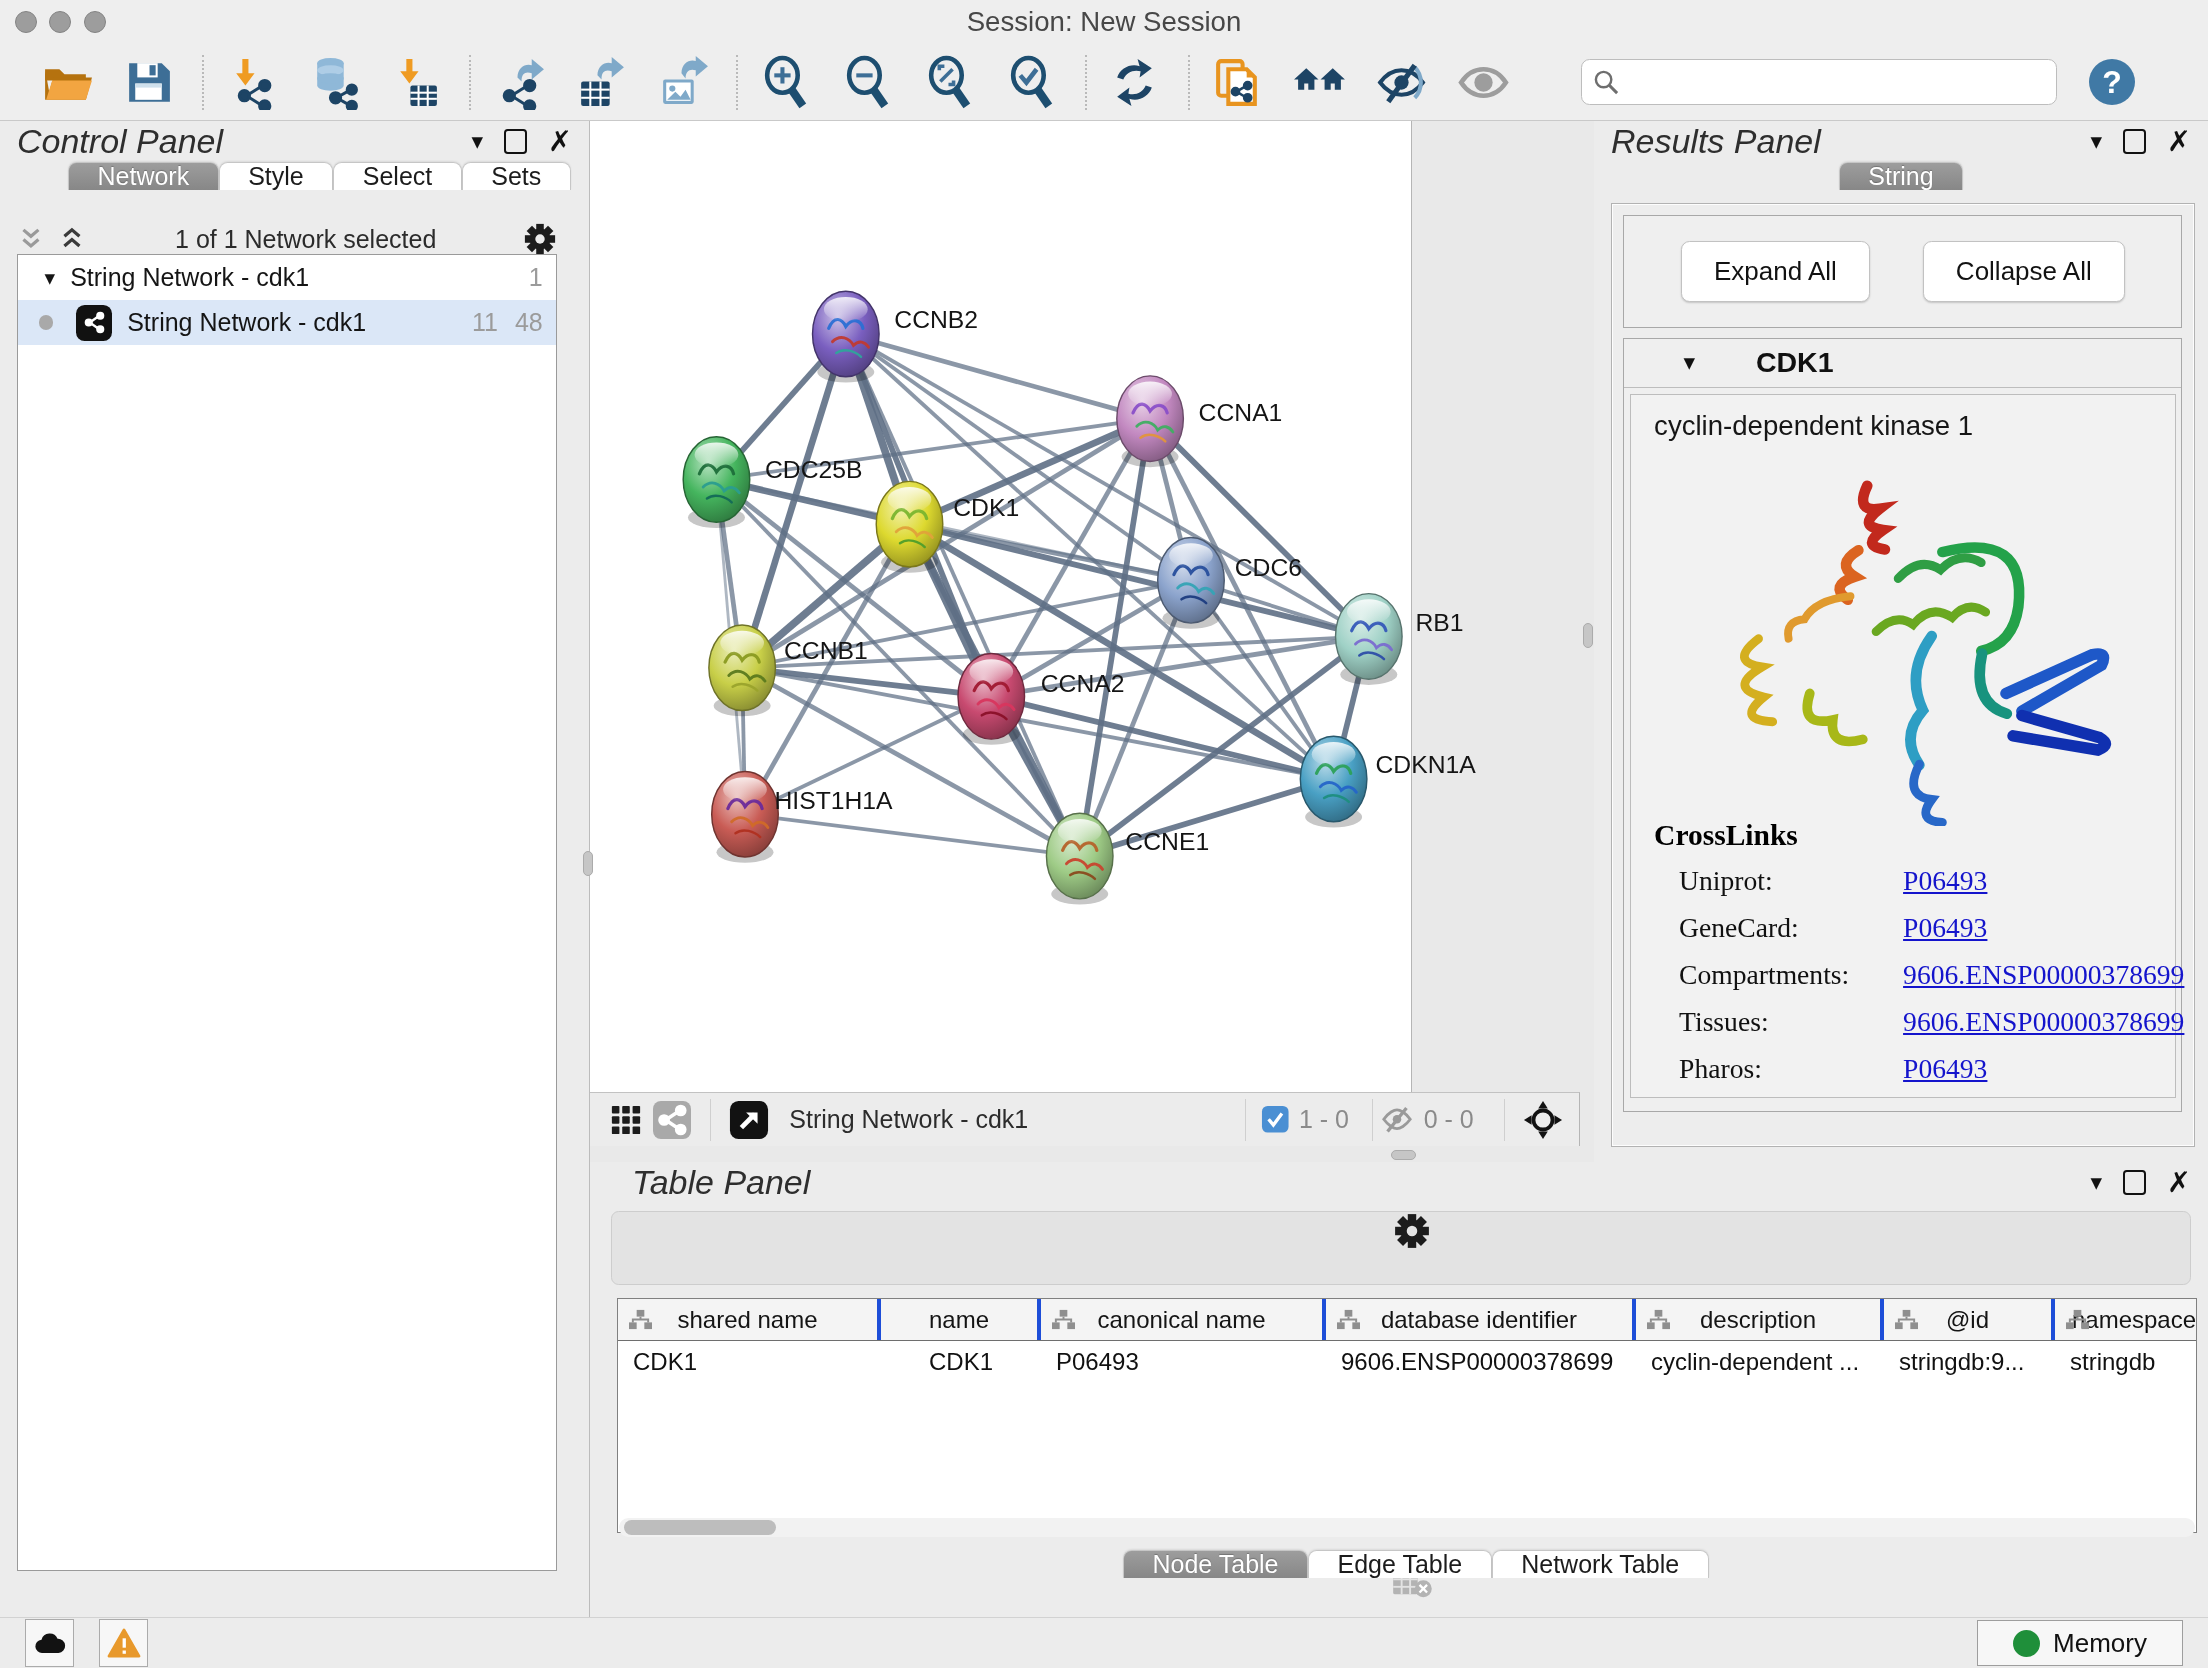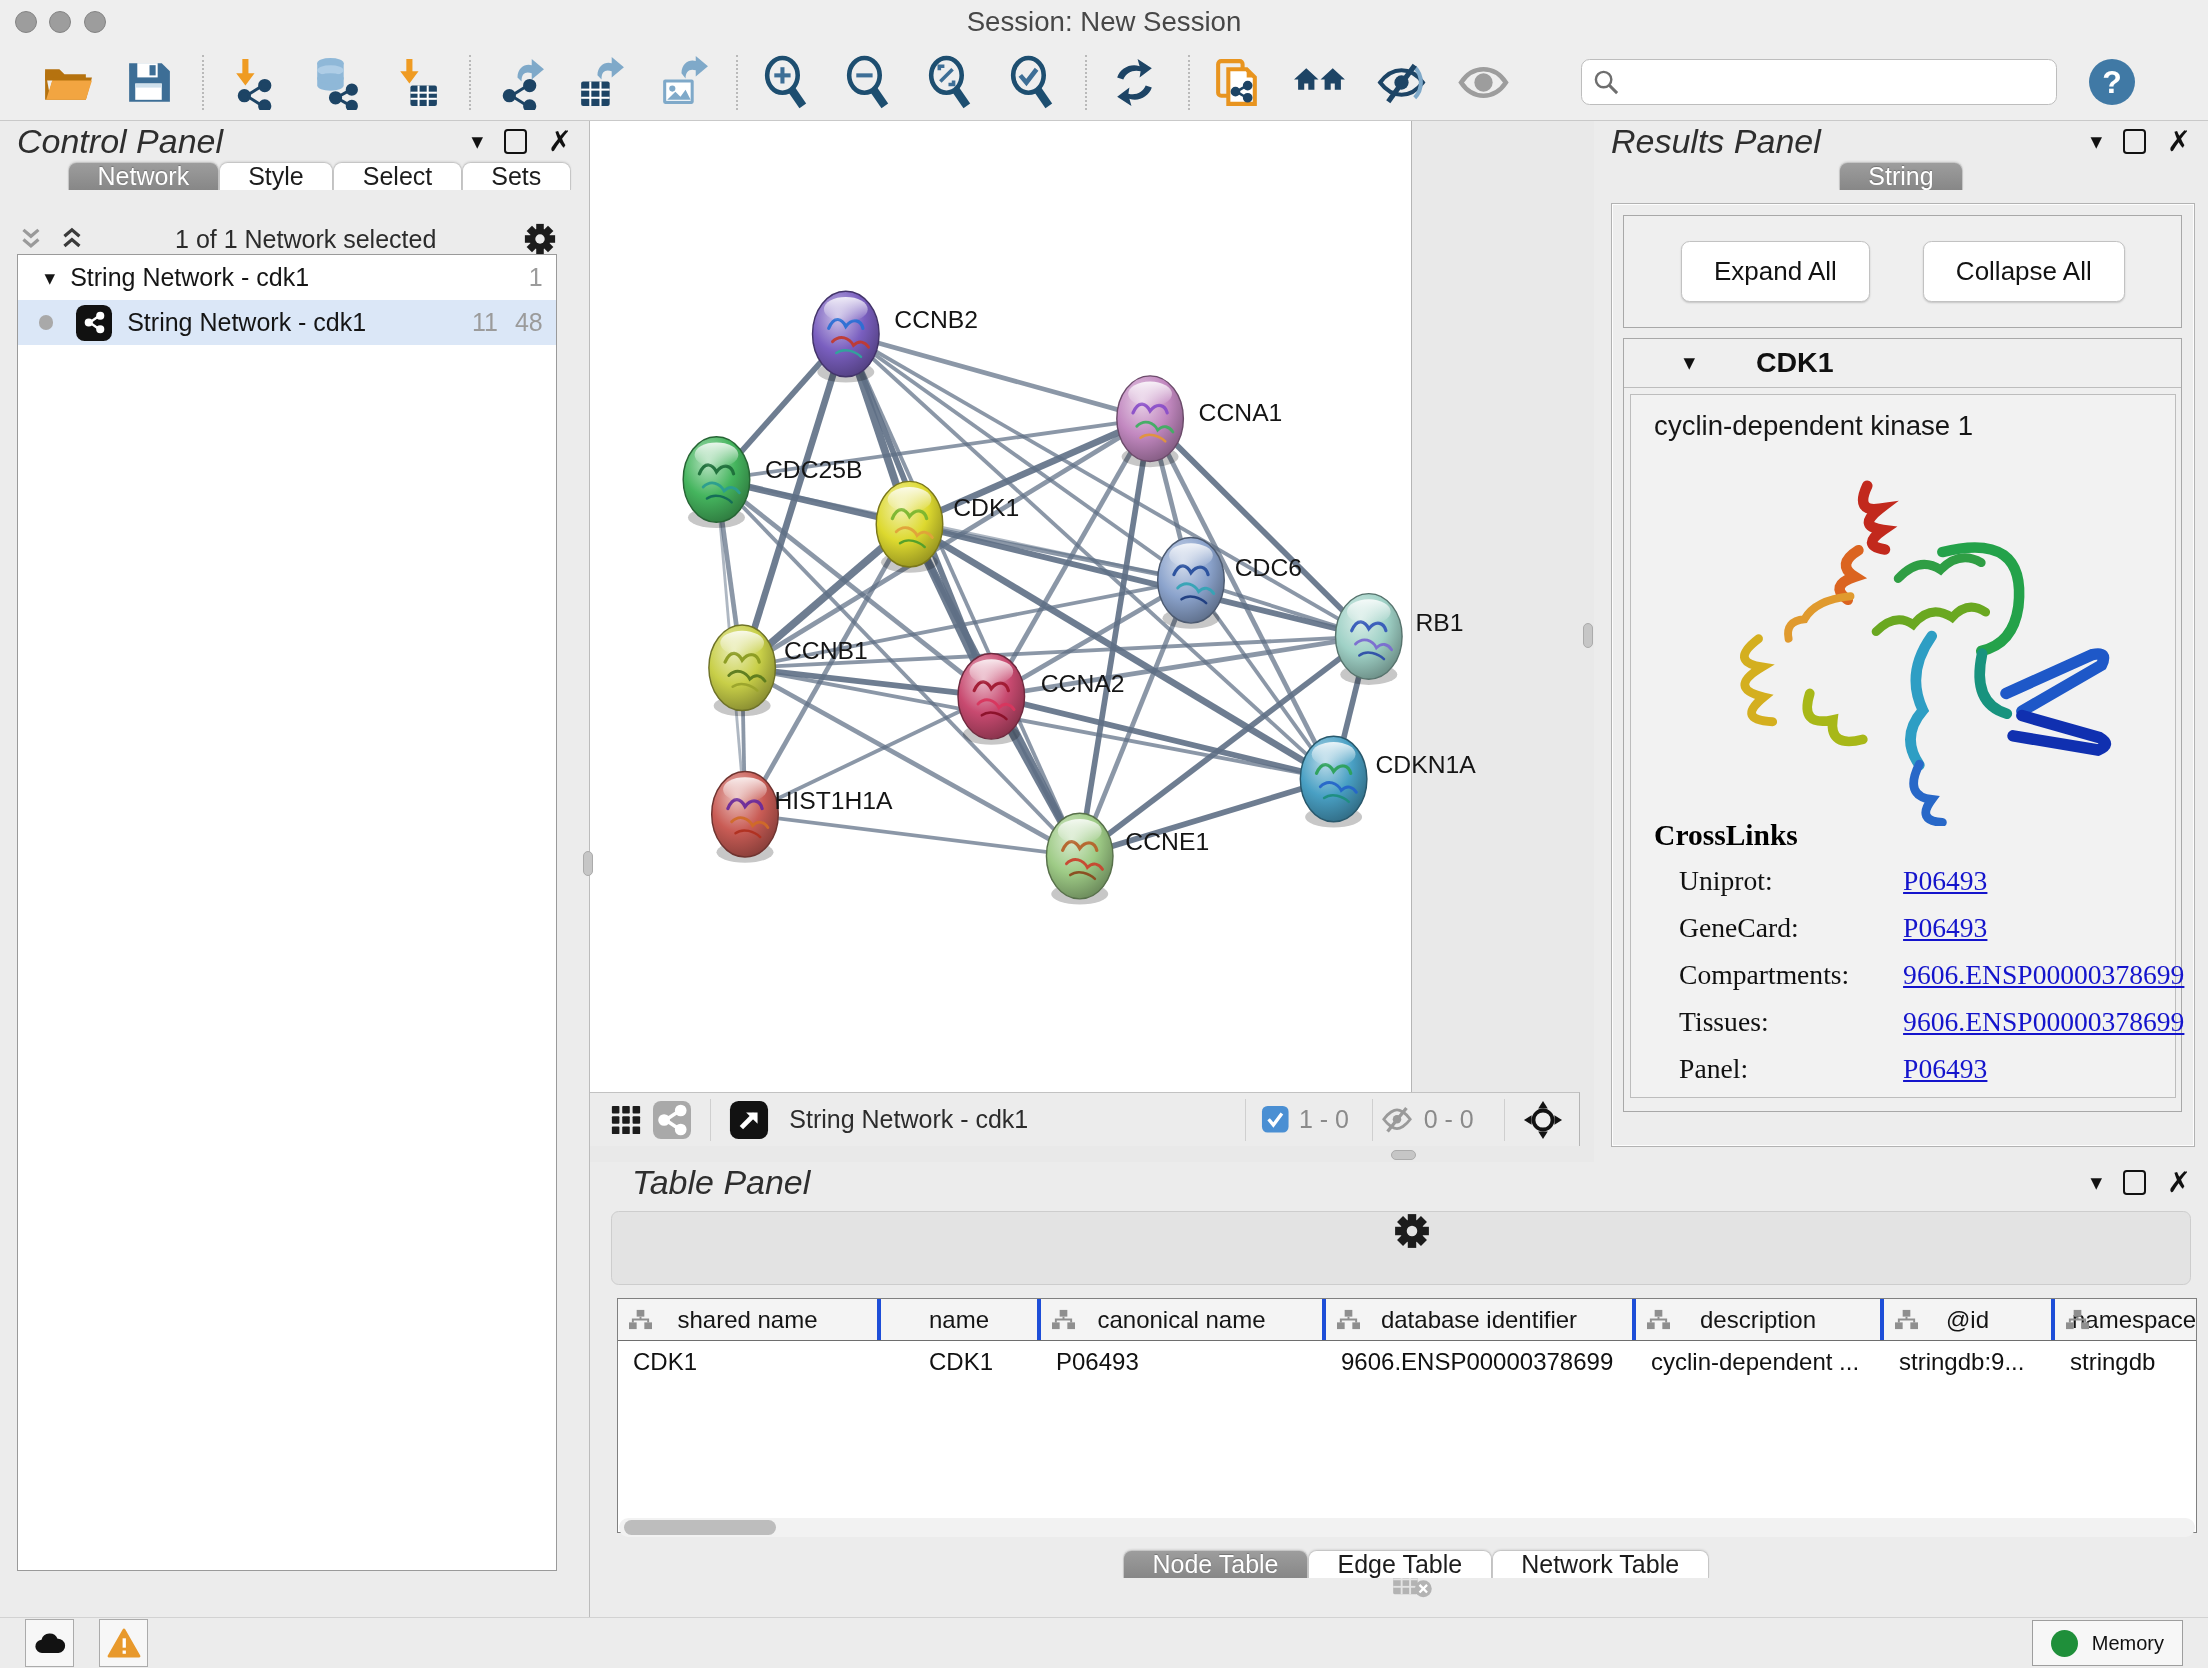--- a/index.html
+++ b/index.html
@@ -82,21 +82,21 @@
   .trow { display:flex; height:42px; }
   .td { font-size:24px; color:#111; padding:6.7px 0 0 15px; overflow:hidden; white-space:nowrap; flex:none; }
   .td.center { text-align:center; padding-left:0; }
   .hscroll { position:absolute; left:28.5px; right:13.3px; bottom:80px; height:19px; background:#f2f2f2; border-radius:9.5px; }
   .hthumb { position:absolute; left:5.7px; top:1.9px; width:152px; height:15px; background:#bdbdbd; border-radius:7.6px; }
   .tp-tabs { position:absolute; left:533px; top:388px; }
 
   
   .statusbar { position:absolute; left:0; bottom:0; width:100%; height:51px; background:#ececec; border-top:1px solid #d2d2d2; display:flex; align-items:center; }
   .sq-btn { width:49px; height:48px; background:#f7f7f7; border:1.9px solid #ababab; display:flex; align-items:center; justify-content:center; margin-left:25px; }
-  .membtn { margin-left:auto; margin-right:25px; height:46px; background:#f7f7f7; border:1.9px solid #9e9e9e; display:flex; align-items:center; gap:13.3px; padding:0 18px; font-size:20px; color:#111; }
+  .membtn { margin-left:auto; margin-right:25px; height:46px; background:#f7f7f7; border:1.9px solid #9e9e9e; display:flex; align-items:center; gap:13.3px; padding:0 35px; font-size:26px; color:#111; }
   .memdot { width:27px; height:27px; border-radius:50%; background:#1f8f3a; }
 </style>
 </head>
 <body>
 
 <div id="app">
 
   <div class="titlebar">
     <div class="lights">
       <div class="light"></div>
@@ -698,21 +698,21 @@
                   </div>
                   <div class="cl-row">
                     <span class="cl-label">Compartments:</span>
                     <a class="cl-link" href="#">9606.ENSP00000378699</a>
                   </div>
                   <div class="cl-row">
                     <span class="cl-label">Tissues:</span>
                     <a class="cl-link" href="#">9606.ENSP00000378699</a>
                   </div>
                   <div class="cl-row">
-                    <span class="cl-label">Panel:</span>
+                    <span class="cl-label">Pharos:</span>
                     <a class="cl-link" href="#">P06493</a>
                   </div>
                 </div>
             </div>
           </div>
         </div>
       </div>
     </div>
 
     <div class="tablepanel">

